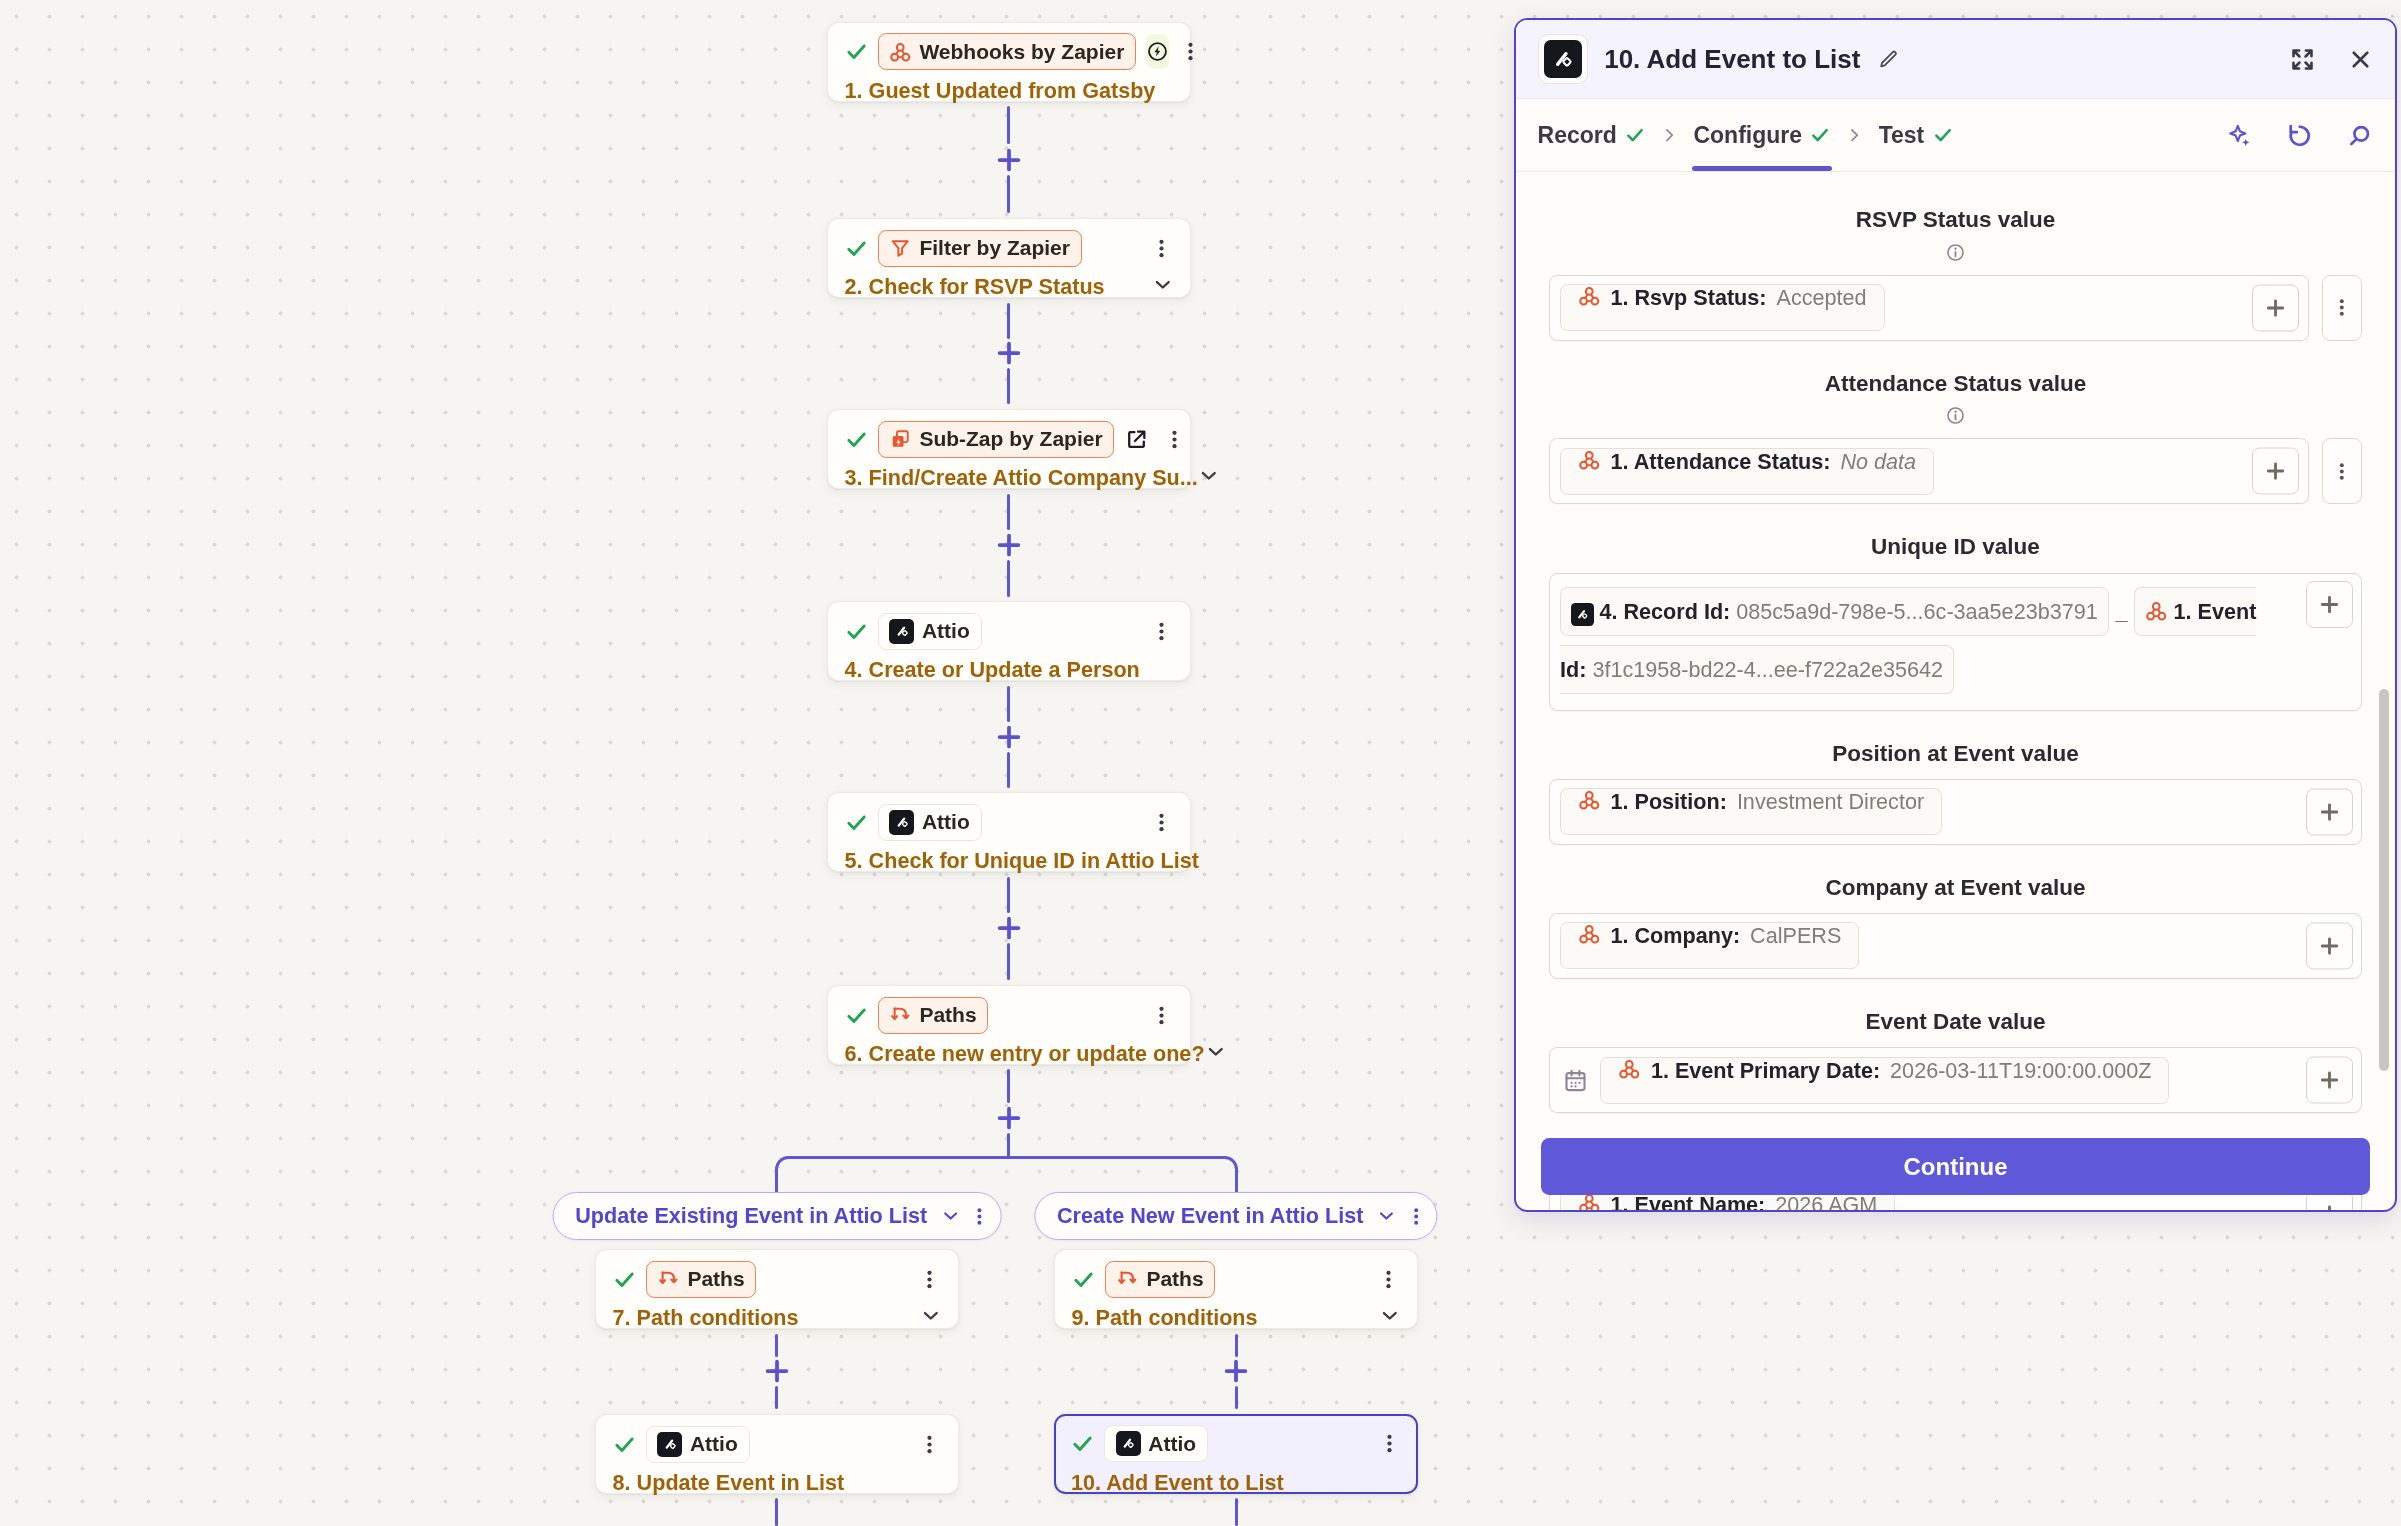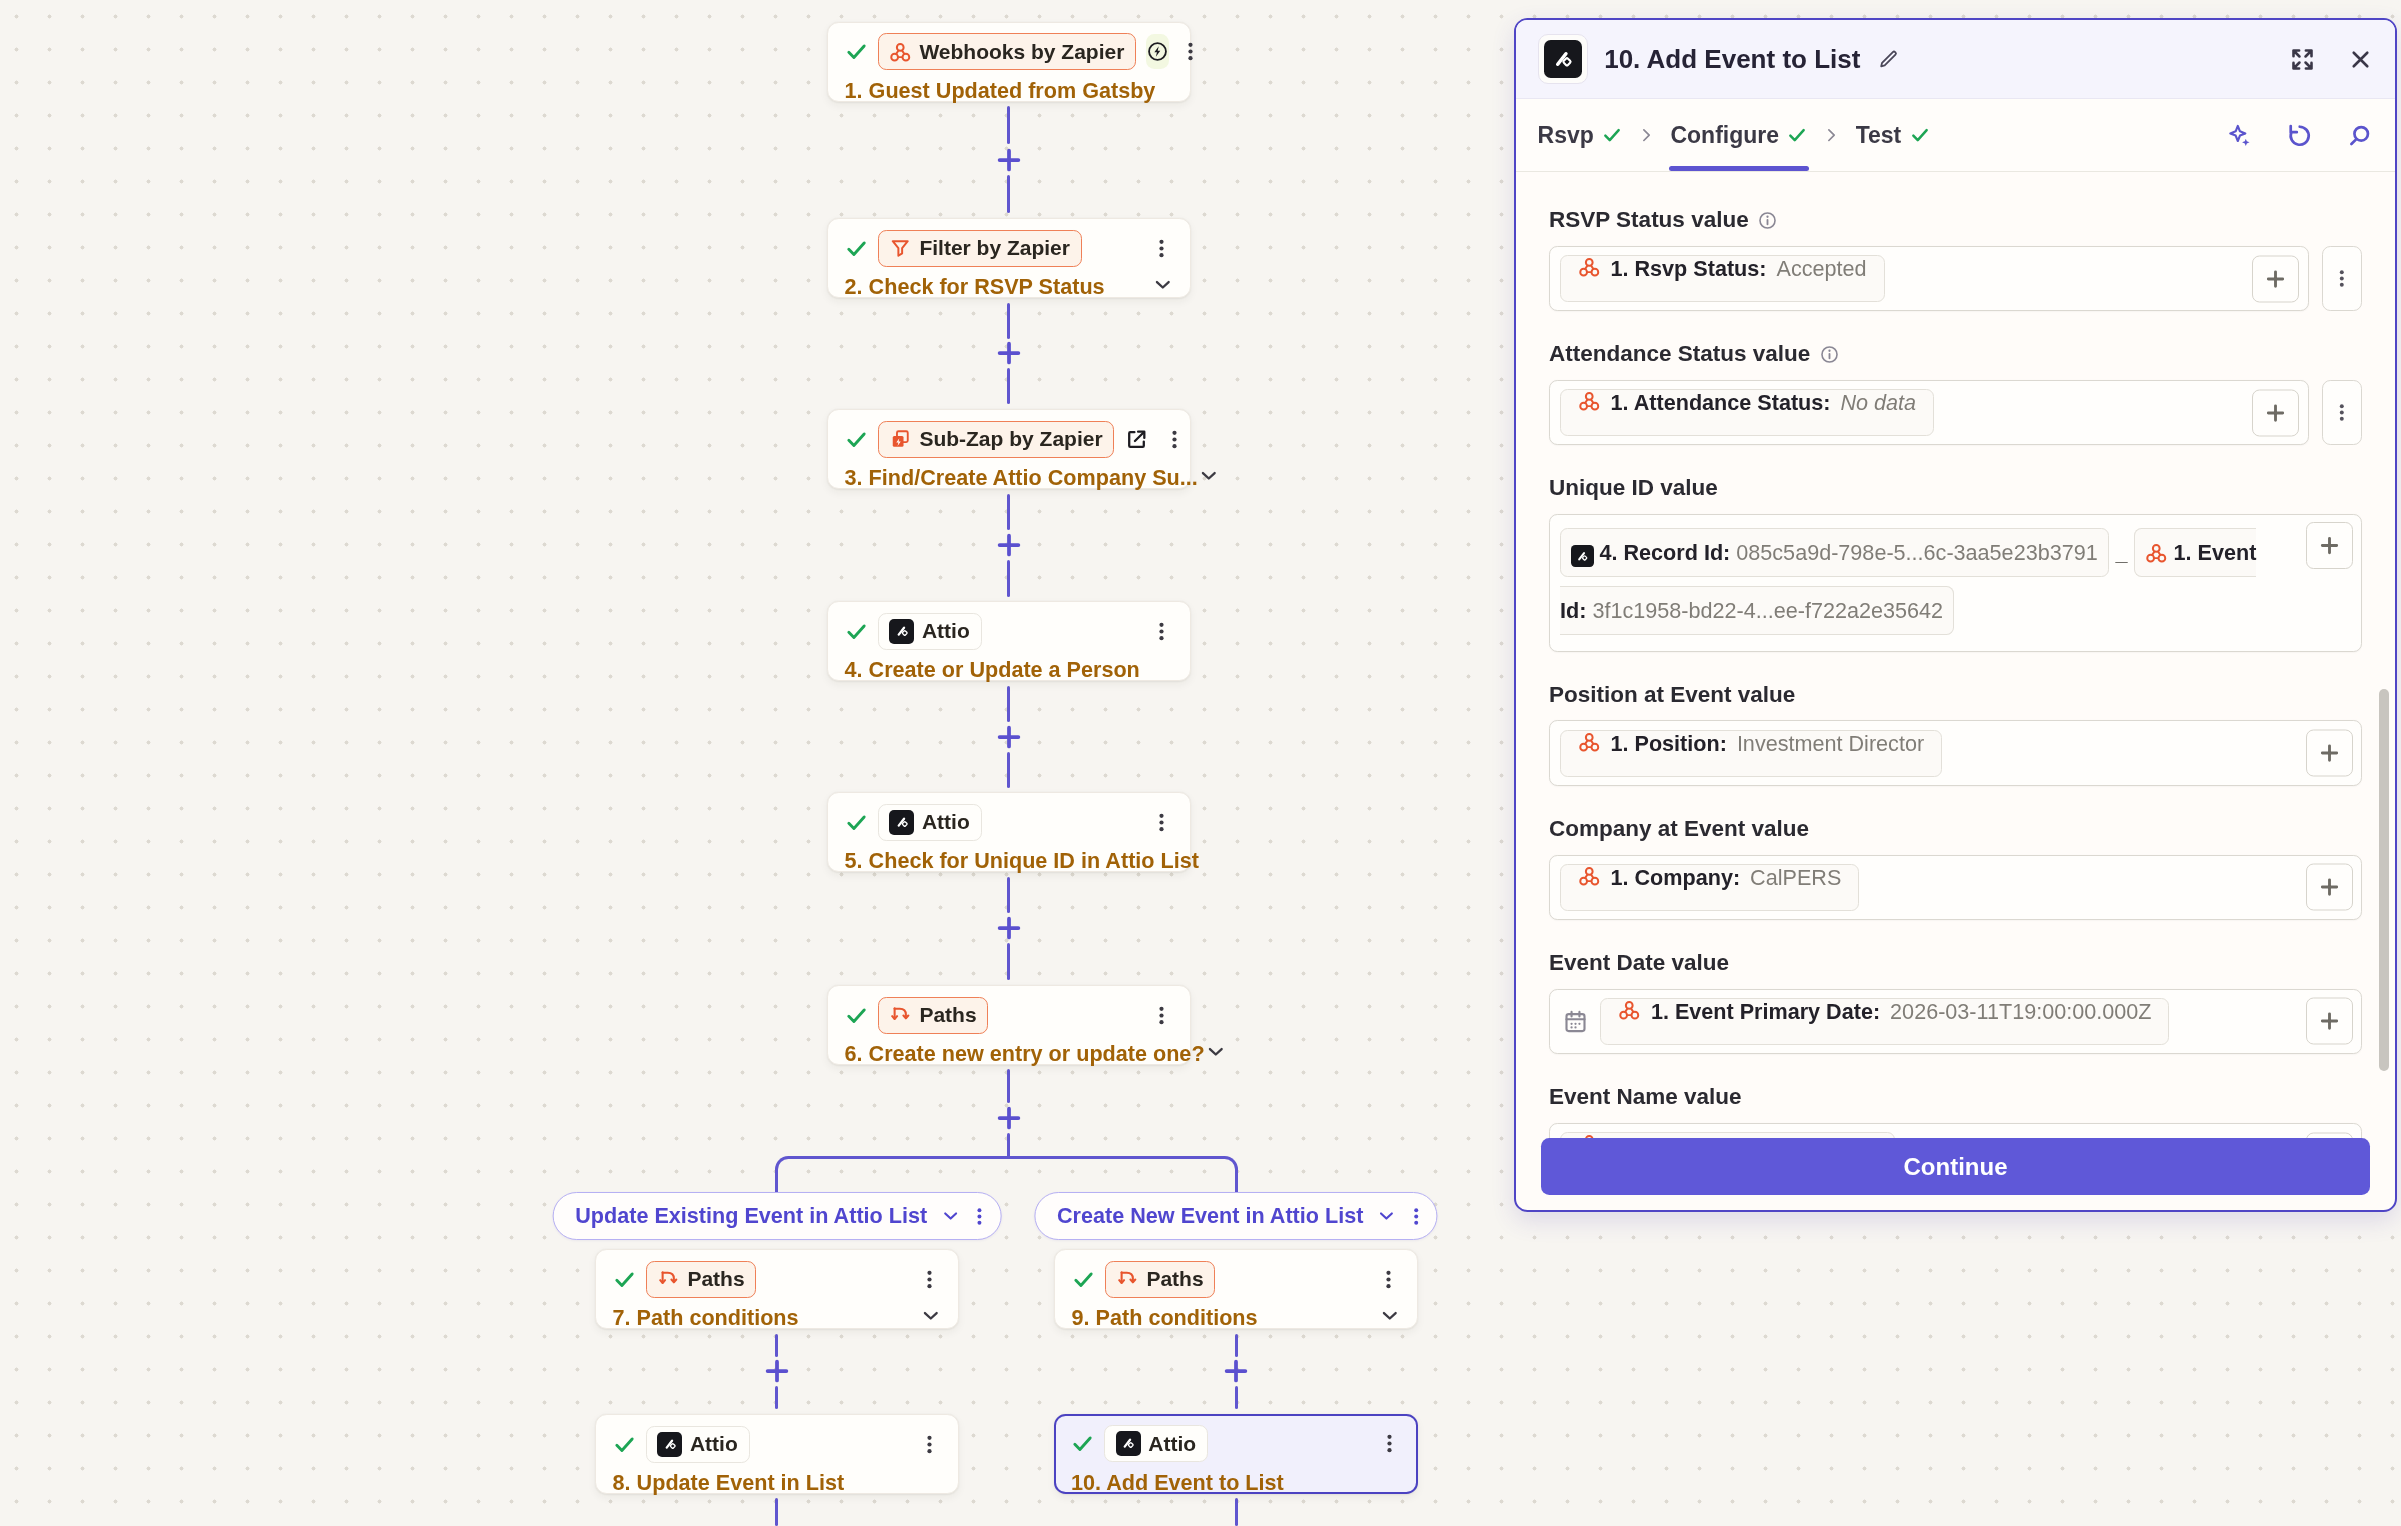--- a/index.html
+++ b/index.html
@@ -72,21 +72,21 @@
     font-size:23px;font-weight:600;color:#3b3945;cursor:pointer;}
   .tab .tcheck{width:20px;height:20px;color:#1da554;}
   .tab.active::after{content:"";position:absolute;left:-1.7px;right:-1.7px;bottom:0;height:5px;
     border-radius:2.5px;background:#5d54d0;}
   .tsep{width:18.3px;height:18.3px;color:#8b8894;flex:0 0 auto;}
   .p-tabicons{margin-left:auto;display:flex;align-items:center;gap:33px;color:#5b54cc;}
   .p-tabicons svg{width:27px;height:27px;}
 
   .p-content{padding:35px 33px 0 33px;}
   .field{margin-bottom:30px;}
-  .f-label{display:flex;align-items:center;gap:8.3px;font-size:22.5px;font-weight:600;color:#2b2a31;}
+  .f-label{display:flex;align-items:center;gap:8.3px;font-size:22.5px;font-weight:600;color:#2b2a31;flex-direction:column;}
   .iinfo{width:21px;height:21px;color:#8a8794;}
   .f-row{margin-top:12.5px;display:flex;align-items:stretch;gap:13.3px;}
   .inputbox{position:relative;flex:1;min-height:65px;box-sizing:border-box;
     border:1.7px solid #dbd8d1;border-radius:8.3px;background:#fffefc;
     display:flex;align-items:center;gap:10px;padding:8.3px 73px 8.3px 10px;
     box-shadow:0 0.8px 1.7px rgba(0,0,0,.03);}
   .plusbtn{position:absolute;top:50%;right:8.3px;transform:translateY(-50%);
     width:47px;height:47px;box-sizing:border-box;border:1.7px solid #d7d4cc;border-radius:7.5px;
     background:#fffefc;color:#6e6b64;display:flex;align-items:center;justify-content:center;}
   .plusbtn svg{width:23px;height:23px;}
@@ -558,21 +558,21 @@
             <use href="#g-expand"></use>
           </svg>
         <svg class="iclose" viewBox="0 0 24 24">
             <use href="#g-close"></use>
           </svg>
       </span>
     </div>
 
     <div class="p-tabs">
       <span class="tab">
-        <span>Rsvp</span>
+        <span>Record</span>
         <svg class="tcheck" viewBox="0 0 24 24">
             <use href="#g-check"></use>
           </svg>
       </span>
       <svg class="tsep" viewBox="0 0 24 24">
           <path d="M9 5l7 7-7 7" fill="none" stroke="currentColor" stroke-width="2.2" stroke-linecap="round" stroke-linejoin="round"></path>
         </svg>
       <span class="tab active">
         <span>Configure</span>
         <svg class="tcheck" viewBox="0 0 24 24">

